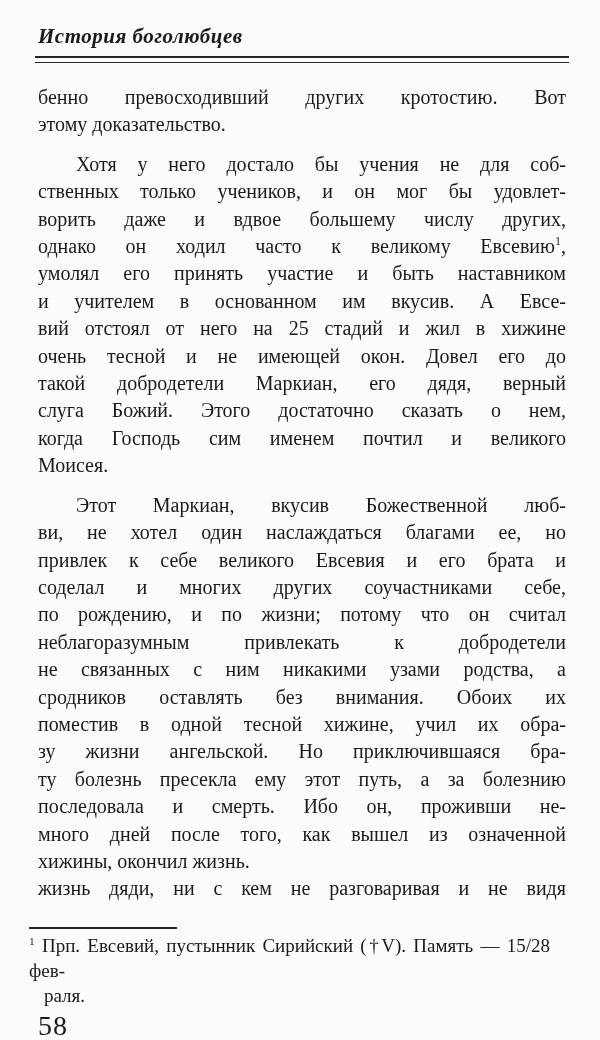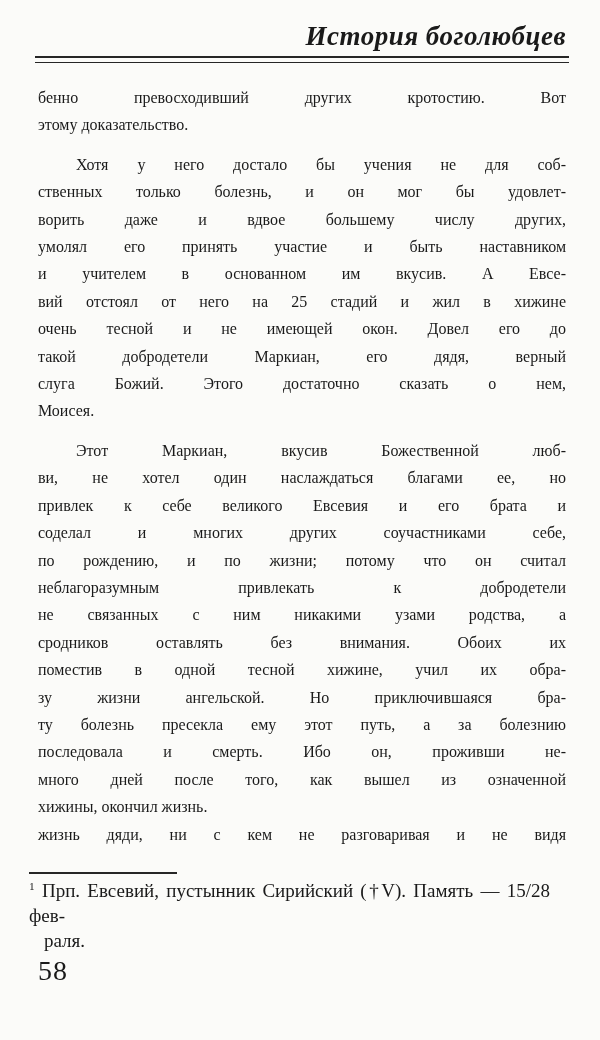--- a/index.html
+++ b/index.html
@@ -10,36 +10,36 @@
     font-family: "Liberation Serif", "DejaVu Serif", serif;
     -webkit-font-smoothing: antialiased;
   }
   .page {
     box-sizing: border-box;
     width: 600px; height: 1040px;
     padding: 24px 34px 0 38px;
     overflow: hidden;
   }
   .running-head {
-    text-align: right;
+    text-align: left;
     font-style: italic;
     font-weight: bold;
-    font-size: 27px;
+    font-size: 21px;
     line-height: 24px;
     letter-spacing: 0.5px;
   }
   .double-rule {
     margin: 8px -3px 0 -3px;
     height: 4px;
     border-top: 2px solid #262626;
     border-bottom: 1.5px solid #262626;
   }
   .body-text {
     margin-top: 21px;
-    font-size: 16px;
+    font-size: 20px;
     line-height: 27.4px;
   }
   .line {
     text-align: justify;
     text-align-last: justify;
   }
   .line.last { text-align-last: left; }
   .line.indent { text-indent: 38px; margin-top: 12px; }
   .it { }
   sup { font-size: 60%; line-height: 0; }
@@ -67,28 +67,30 @@
 <div class="page">
   <header>
     <div class="running-head">История боголюбцев</div>
     <div class="double-rule"></div>
   </header>
 
   <main class="body-text">
       <div class="line"><span>бенно превосходивший других кротостию. Вот</span></div>
       <div class="line last"><span>этому доказательство.</span></div>
       <div class="line indent"><span>Хотя у него достало бы учения не для соб-</span></div>
-      <div class="line"><span>ственных только болезнь, и он мог бы удовлет-</span></div>
+      <div class="line"><span>ственных только учеников, и он мог бы удовлет-</span></div>
       <div class="line"><span>ворить даже и вдвое большему числу других,</span></div>
+      <div class="line"><span>однако он ходил часто к великому Евсевию</span><sup>1</sup><span>,</span></div>
       <div class="line"><span>умолял его принять участие и быть наставником</span></div>
       <div class="line"><span>и учителем в основанном им вкусив. А Евсе-</span></div>
       <div class="line"><span>вий отстоял от него на 25 стадий и жил в хижине</span></div>
       <div class="line"><span>очень тесной и не имеющей окон. Довел его до</span></div>
       <div class="line"><span>такой добродетели Маркиан, его дядя, </span><span class="it">верный</span></div>
       <div class="line"><span class="it">слуга Божий.</span><span> Этого достаточно сказать о нем,</span></div>
+      <div class="line"><span>когда Господь сим именем почтил и великого</span></div>
       <div class="line last"><span>Моисея.</span></div>
       <div class="line indent"><span>Этот Маркиан, вкусив Божественной люб-</span></div>
       <div class="line"><span>ви, не хотел один наслаждаться благами ее, но</span></div>
       <div class="line"><span>привлек к себе великого Евсевия и его брата и</span></div>
       <div class="line"><span>соделал и многих других соучастниками себе,</span></div>
       <div class="line"><span>по рождению, и по жизни; потому что он считал</span></div>
       <div class="line"><span>неблагоразумным привлекать к добродетели</span></div>
       <div class="line"><span>не связанных с ним никакими узами родства, а</span></div>
       <div class="line"><span>сродников оставлять без внимания. Обоих их</span></div>
       <div class="line"><span>поместив в одной тесной хижине, учил их обра-</span></div>

